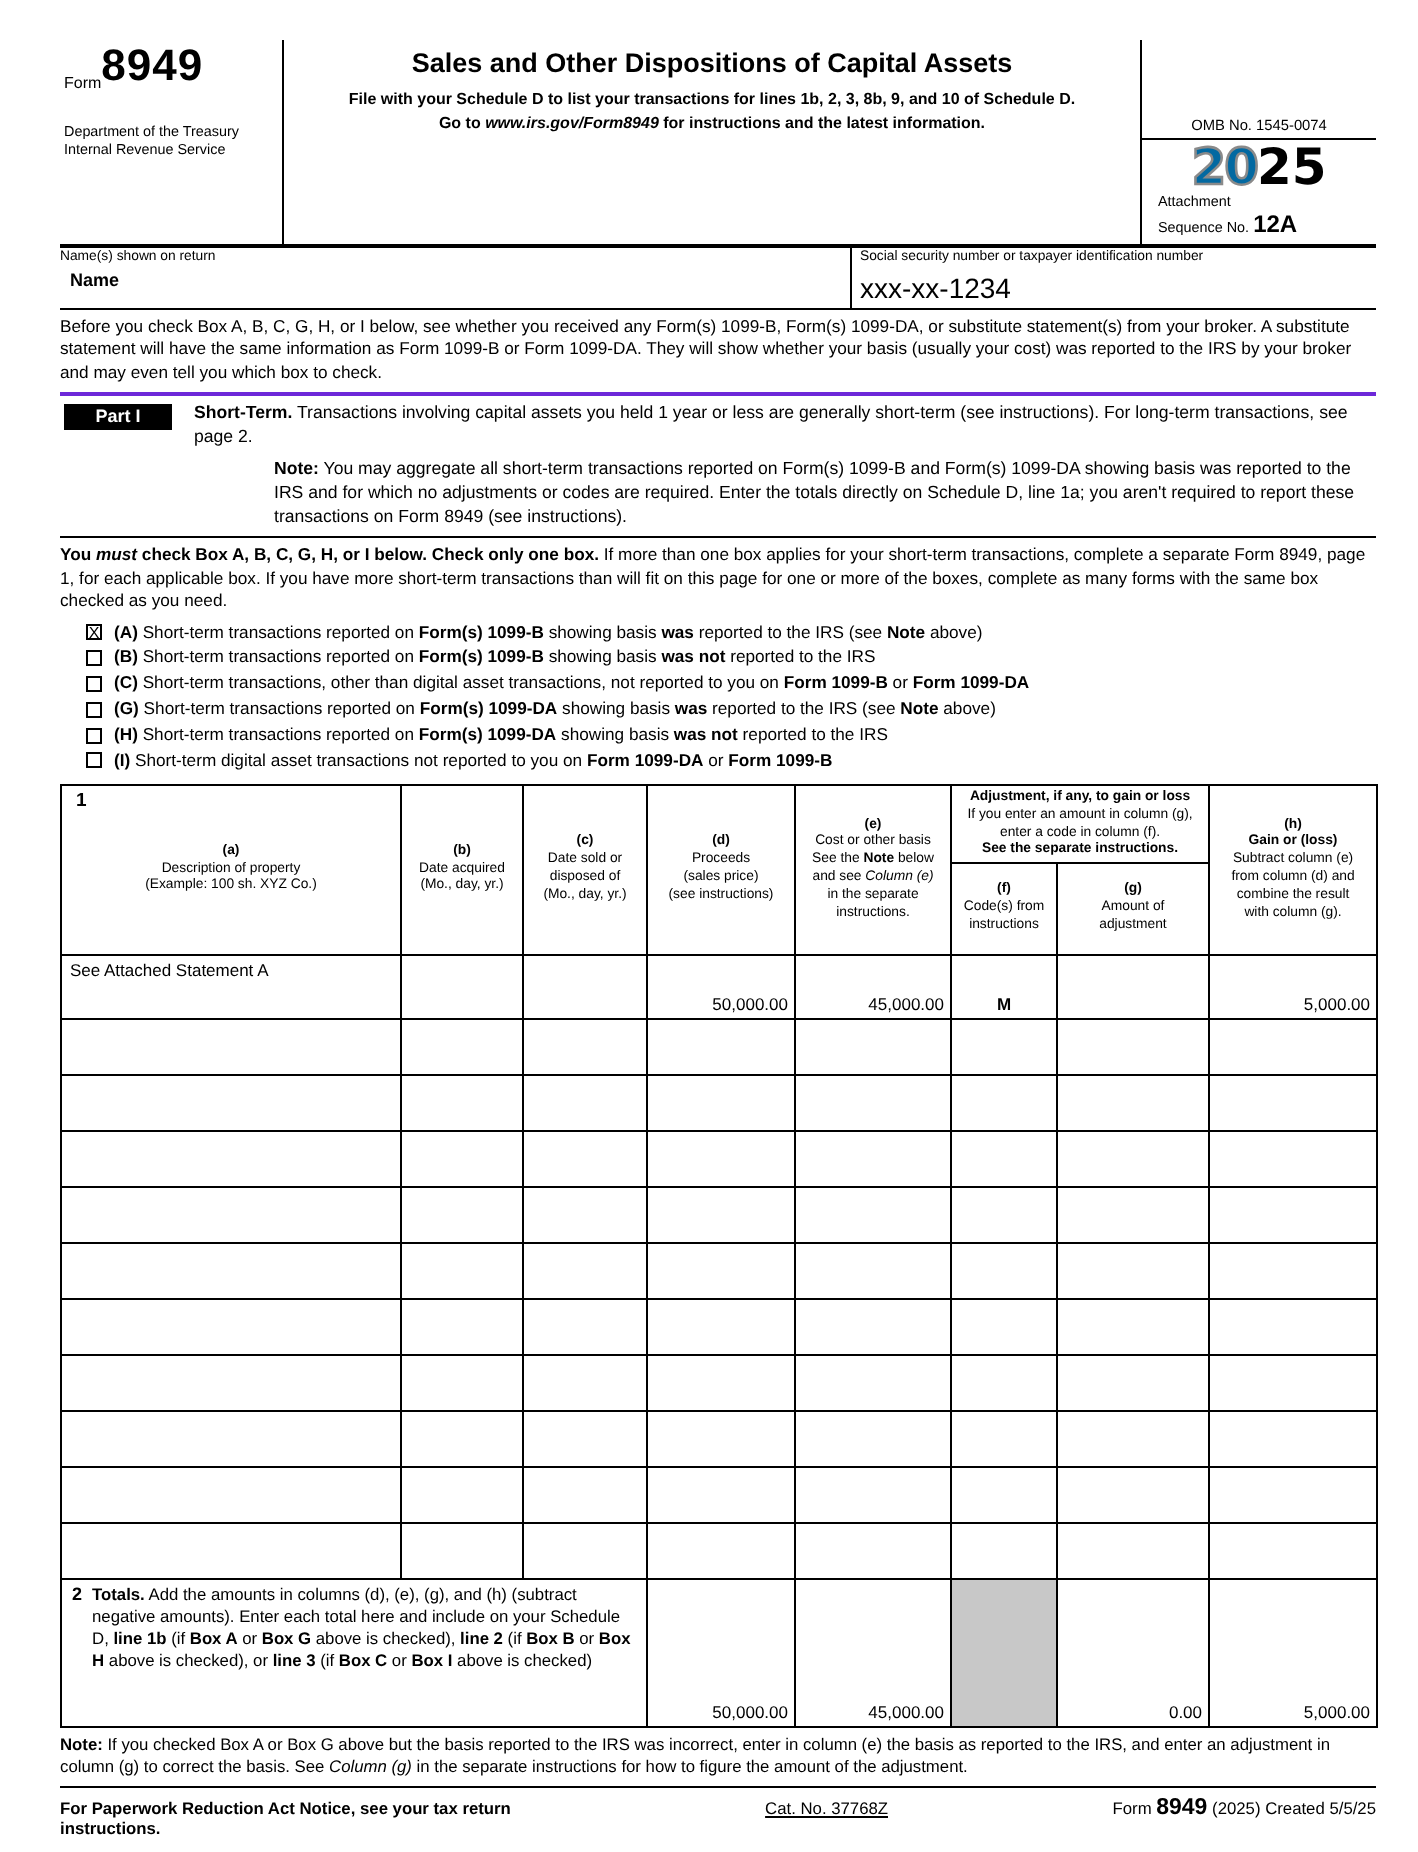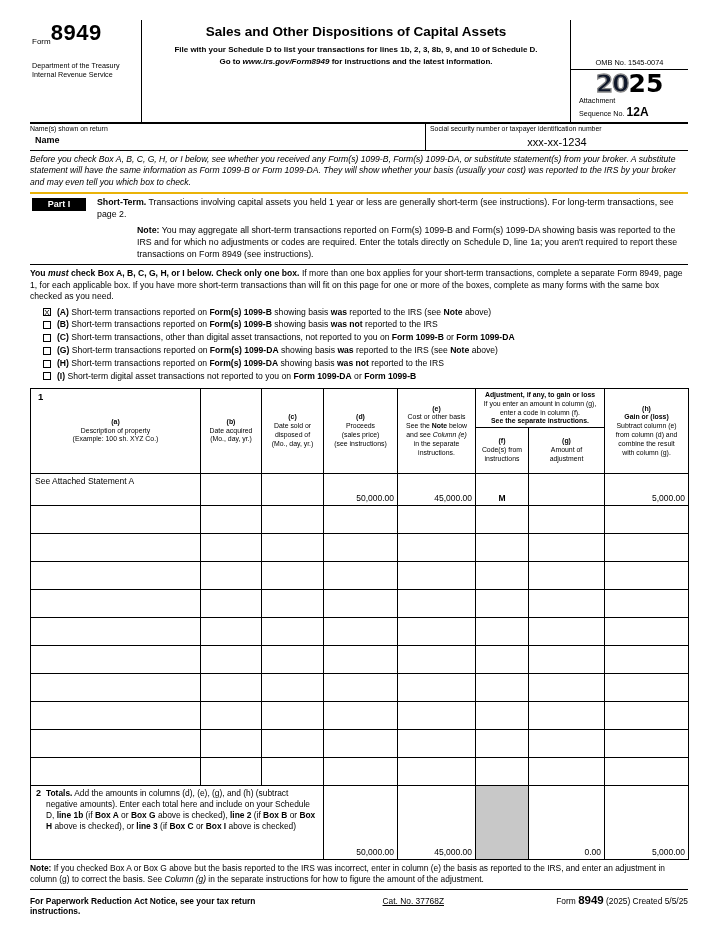--- a/index.html
+++ b/index.html
@@ -16,34 +16,34 @@
   .hdr-left { width:112px; border-right:1.5px solid #000; padding:0 4px 3px 2px; flex:none; }
   .form-word { font-size:8px; vertical-align:bottom; }
   .form-number { font-size:22px; font-weight:bold; letter-spacing:.5px; }
   .agency { font-size:7.2px; line-height:1.2; margin-top:16px; }
   .hdr-center { flex:1; text-align:center; padding:4px 8px 2px; }
   .title { font-size:13.5px; font-weight:bold; }
   .subtitle { font-size:8px; font-weight:bold; margin-top:5px; line-height:1.55; }
   .hdr-right { width:118px; border-left:1.5px solid #000; flex:none; display:flex; flex-direction:column; }
   .omb { font-size:7.4px; text-align:center; padding:3px 2px 2px; border-bottom:1.5px solid #000;margin-top:35px; }
   .year { text-align:center; font-size:25px; font-weight:bold; line-height:1; padding-top:1px; font-family:"DejaVu Sans",sans-serif; }
-  .year-outline { color:#0f172a; -webkit-text-stroke:1.3px #8a8a8a; letter-spacing:-1px; }
+  .year-outline { color:#0369a1; -webkit-text-stroke:1.3px #8a8a8a; letter-spacing:-1px; }
   .attachment { font-size:7.2px; padding:0 2px 2px 8px; line-height:1.25; }
   .attachment b { font-size:12px; }
 
   
   .name-row { display:flex; border-bottom:1.5px solid #000; }
   .name-cell { flex:1; padding:1px 0 2px; }
   .field-label { font-size:6.9px; }
   .name-value { font-size:9px; font-weight:bold; padding:3px 0 0 5px; }
   .ssn-cell { width:263px; border-left:1px solid #000; padding:1px 4px 2px; flex:none; }
-  .ssn-value { font-size:11px; text-align:center; padding-top:4px; }
-
-  
-  .intro { font-style:italic; font-size:8.6px; line-height:1.32; padding:3px 0 4px; border-bottom:2px solid #eab308; }
+  .ssn-value { font-size:14px; text-align:left; padding-top:4px; }
+
+  
+  .intro { font-size:8.6px; line-height:1.32; padding:3px 0 4px; border-bottom:2px solid #6d28d9; }
 
   
   .part1 { display:flex; padding:3px 0 4px; border-bottom:1.5px solid #000; }
   .part1-label { background:#000; color:#fff; font-weight:bold; font-size:9px; width:54px; height:13px;
                  text-align:center; line-height:13px; margin:1px 11px 0 2px; flex:none; }
   .part1-text { flex:1; font-size:8.8px; line-height:1.33; padding-right:4px; }
   .part1-note { margin-top:5px;margin-left:40px; }
 
   .must-check { font-size:8.6px; line-height:1.32; padding:3px 0 2px; }
   .cb-list { padding:1px 0 5px; }

